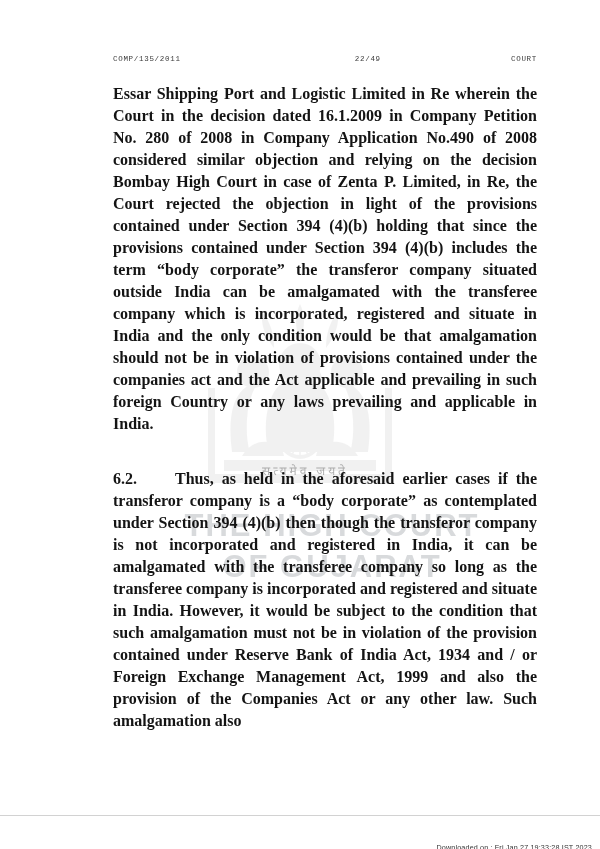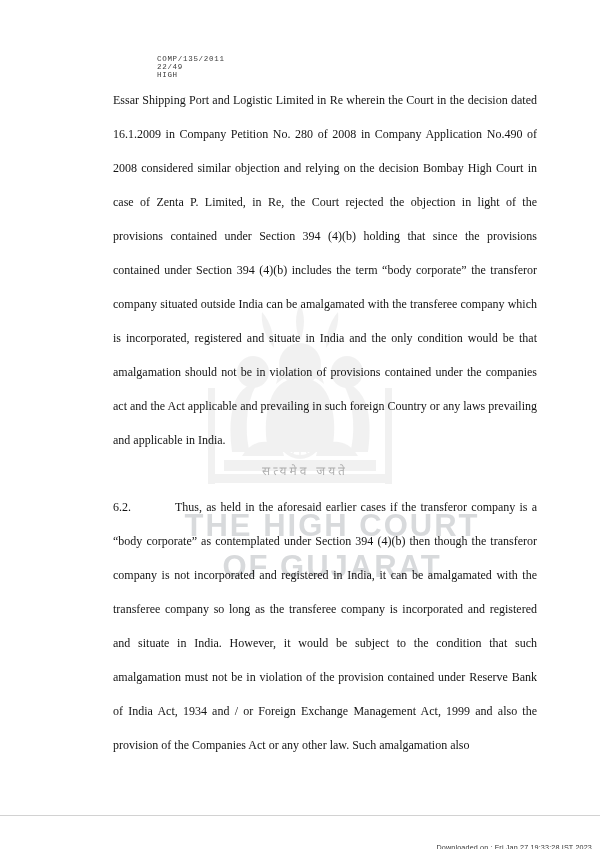--- a/index.html
+++ b/index.html
@@ -88,39 +88,39 @@
     top: 55px;
     width: 424px;
     display: flex;
     justify-content: space-between;
     align-items: baseline;
     font-family: "Liberation Mono", "DejaVu Sans Mono", monospace;
     font-size: 7.5px;
     letter-spacing: 0.7px;
     color: #3b3b3b;
     z-index: 3;
-    flex-direction: column;
   }
   .hdr-center { margin-left: 44px; }
 
   
   .doc-body {
     position: absolute;
     left: 113px;
     top: 83px;
     width: 424px;
     z-index: 2;
   }
   .para {
-    font-size: 12px;
-    line-height: 34px;
+    font-size: 16px;
+    line-height: 22px;
     text-align: justify;
     text-justify: inter-word;
     margin: 0;
     color: #141414;
+    font-weight: bold;
   }
   .para + .para { margin-top: 33px; }
   .para-num {
     display: inline-block;
     min-width: 62px;
   }
 
   
   .footer-rule {
     position: absolute;
@@ -192,21 +192,21 @@
       </svg>
     </div>
     <div class="wm-motto">सत्यमेव जयते</div>
     <div class="wm-court-line1">THE HIGH COURT</div>
     <div class="wm-court-line2">OF GUJARAT</div>
   </div>
 
   <div class="doc-header">
     <span class="hdr-left">COMP/135/2011</span>
     <span class="hdr-center">22/49</span>
-    <span class="hdr-right">HIGH</span>
+    <span class="hdr-right">COURT</span>
   </div>
 
   <div class="doc-body">
     <p class="para">
       <span>Essar Shipping Port and Logistic Limited in Re wherein the Court in the decision dated 16.1.2009 in Company Petition No. 280 of 2008 in Company Application No.490 of 2008 considered similar objection and relying on the decision Bombay High Court in case of Zenta P. Limited, in Re, the Court rejected the objection in light of the provisions contained under Section 394 (4)(b) holding that since the provisions contained under Section 394 (4)(b) includes the term “body corporate” the transferor company situated outside India can be amalgamated with the transferee company which is incorporated, registered and situate in India and the only condition would be that amalgamation should not be in violation of provisions contained under the companies act and the Act applicable and prevailing in such foreign Country or any laws prevailing and applicable in India.</span>
     </p>
     <p class="para">
       <span class="para-num">6.2.</span><span>Thus, as held in the aforesaid earlier cases if the transferor company is a “body corporate” as contemplated under Section 394 (4)(b) then though the transferor company is not incorporated and registered in India, it can be amalgamated with the transferee company so long as the transferee company is incorporated and registered and situate in India. However, it would be subject to the condition that such amalgamation must not be in violation of the provision contained under Reserve Bank of India Act, 1934 and / or Foreign Exchange Management Act, 1999 and also the provision of the Companies Act or any other law. Such amalgamation also</span>
     </p>
   </div>

